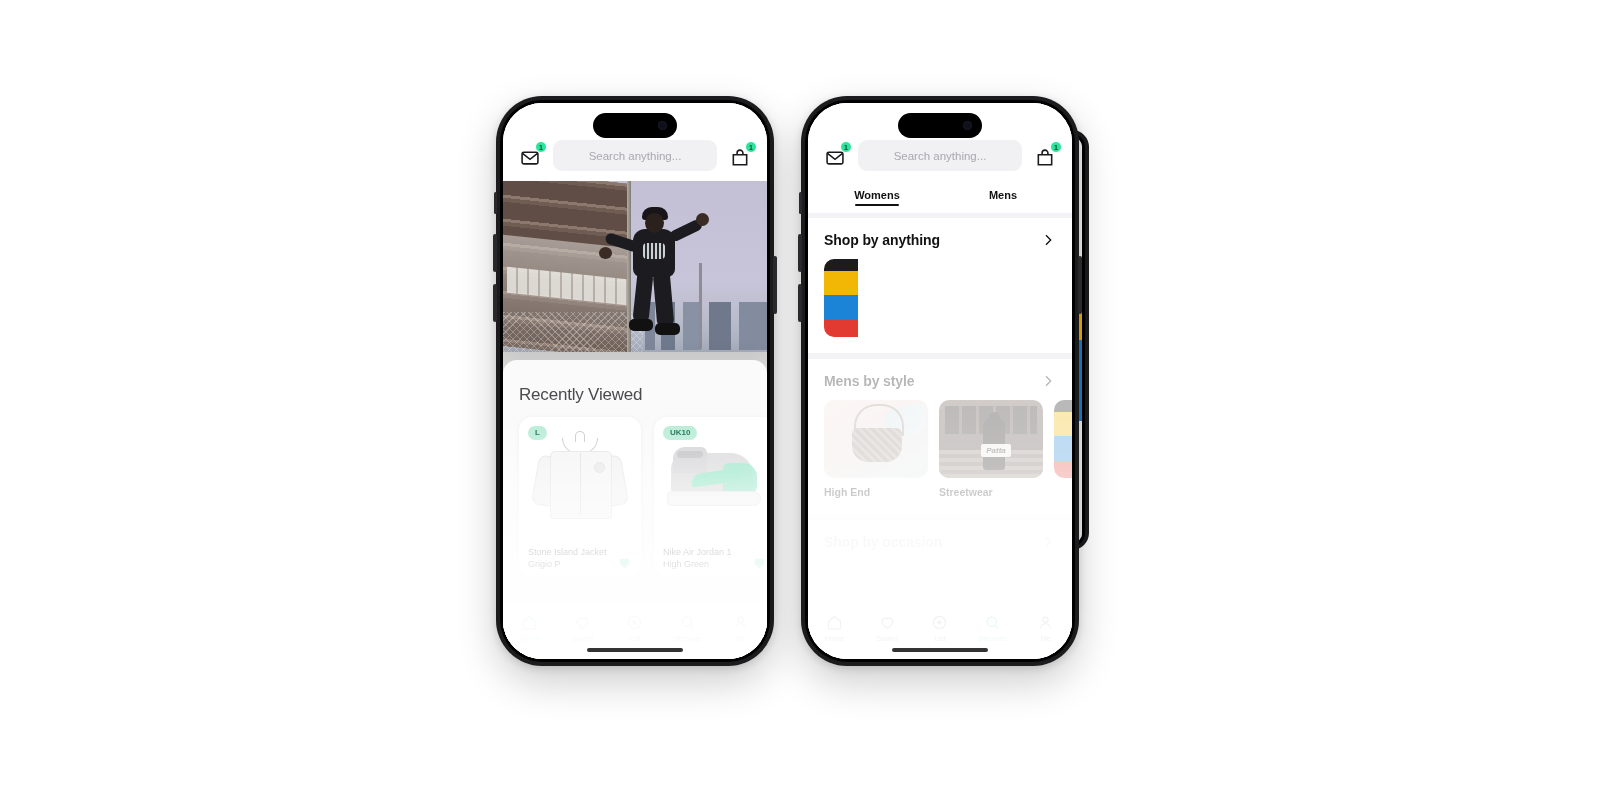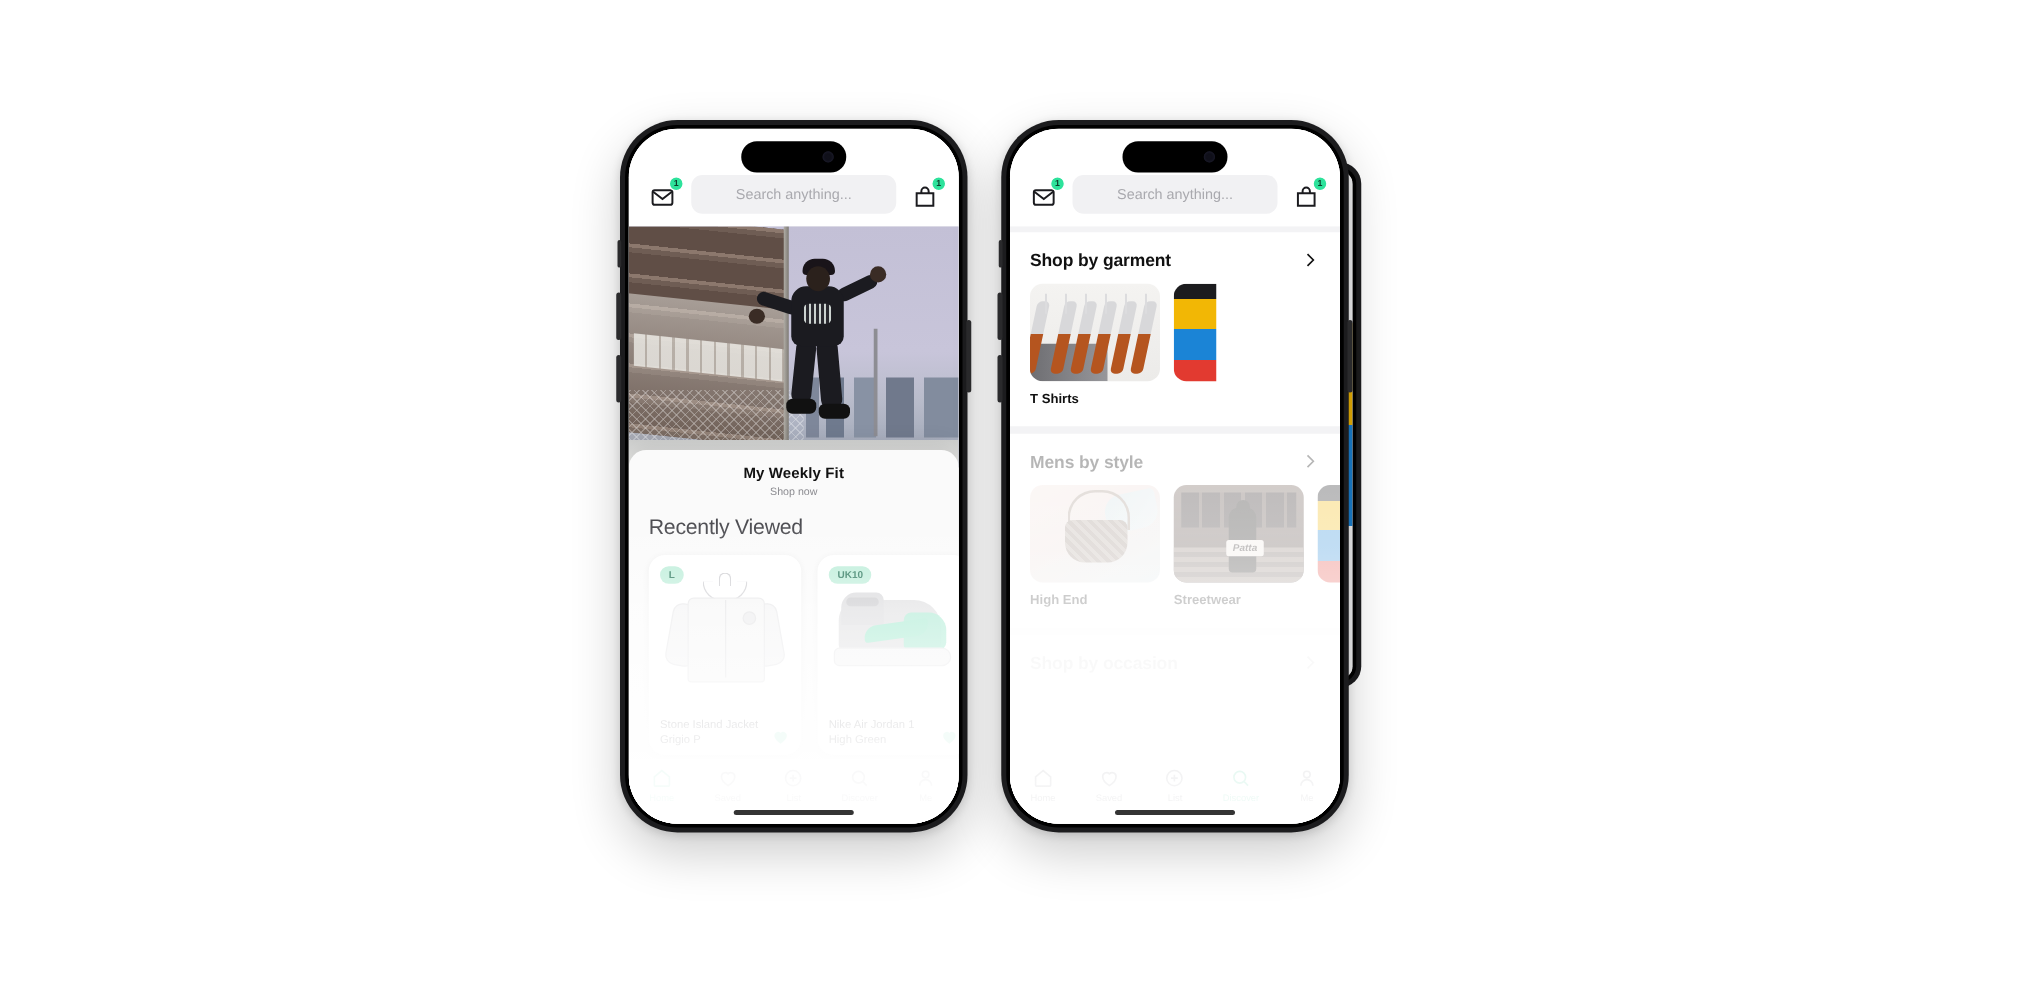--- a/index.html
+++ b/index.html
@@ -359,24 +359,20 @@
                 <i class="hair"></i>
                   <i class="head"></i>
                 <i class="shoeL"></i>
                   <i class="shoeR"></i>
               </div>
               <div class="ledge"></div>
               <div class="ground"></div>
             </div>
 
             <div class="sheet">
-              <div class="weekly">
-                <div class="t">My Weekly Fit</div>
-                <div class="s">Shop now</div>
-              </div>
 
               <div class="rv-title">Recently Viewed</div>
 
               <div class="cards">
 
                 <div class="card">
                   <span class="size-pill">L</span>
                   <div class="prod">
                     <div class="jkt">
                       <span class="hook"></span>
@@ -494,45 +490,41 @@
 
             <div class="icon-btn">
               <svg width="20" height="20" viewBox="0 0 24 24" fill="none" stroke="#1b1b1f" stroke-width="1.9">
                 <path d="M4 8h16v12H4z"></path>
                 <path d="M8.5 8V6a3.5 3.5 0 0 1 7 0v2"></path>
               </svg>
               <span class="badge">1</span>
             </div>
           </div>
 
+          <div class="tabs">
+            <div class="tab">
+              <span>Womens</span>
+              <span class="ul"></span>
+            </div>
+            <div class="tab inactive">
+              <span>Mens</span>
+            </div>
+          </div>
           <div class="tab-sep"></div>
 
           <div class="body2">
 
             <div class="section">
               <div class="sec-head">
-                <div class="sec-title">Shop by garment</div>
+                <div class="sec-title">Shop by anything</div>
                 <svg class="chev" viewBox="0 0 24 24" fill="none" stroke="#111" stroke-width="2">
                   <path d="M9 5l7 7-7 7"></path>
                 </svg>
               </div>
               <div class="tiles">
-                <div class="tile">
-                  <div class="img art-hang">
-                    <span class="grey"></span>
-                    <span class="h"></span>
-                      <span class="h"></span>
-                      <span class="h"></span>
-                    <span class="h"></span>
-                      <span class="h"></span>
-                      <span class="h"></span>
-                    <span class="wire"></span>
-                  </div>
-                  <div class="lbl">T Shirts</div>
-                </div>
                 <div class="tile clip">
                   <div class="img art-rainbow"></div>
                 </div>
               </div>
             </div>
 
             <div class="sep"></div>
 
             <div class="section fade-a">
               <div class="sec-head">

